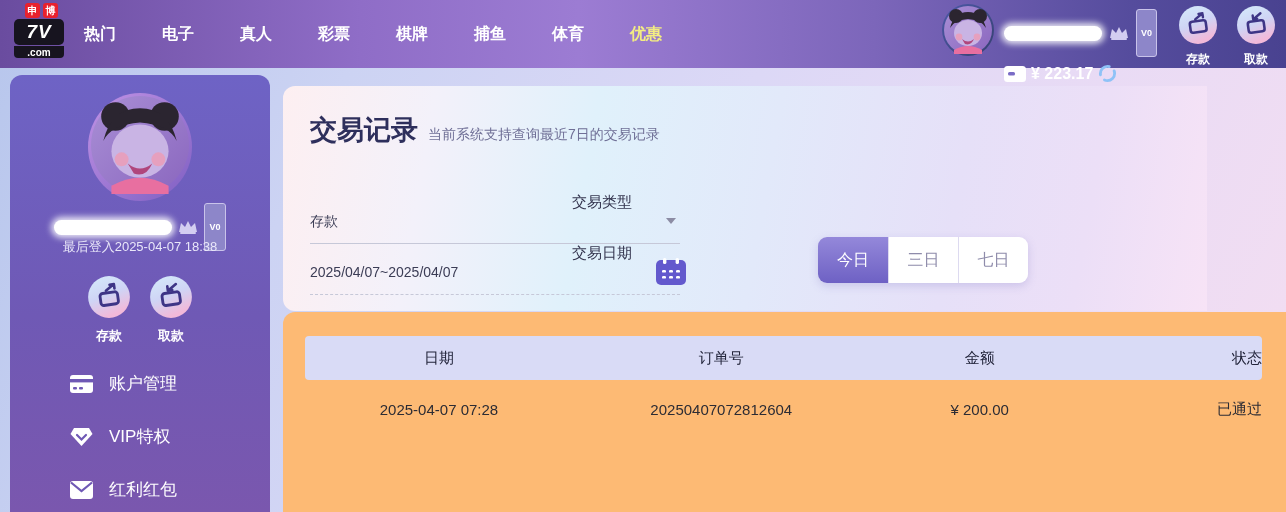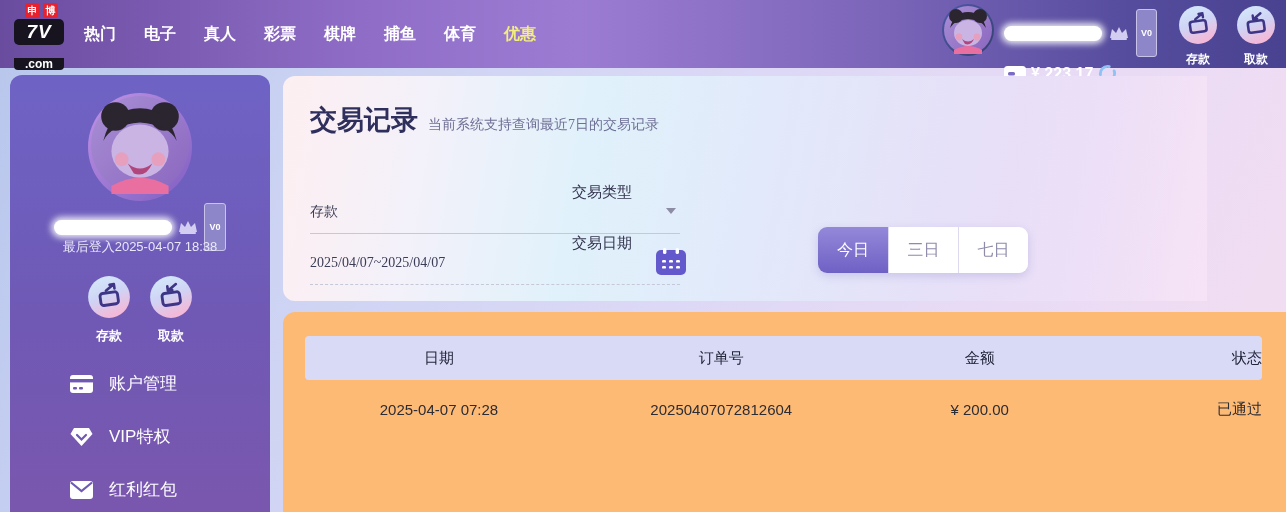--- a/index.html
+++ b/index.html
@@ -11,23 +11,23 @@
   
   .topbar { position:absolute; left:0; top:0; width:1286px; height:68px;
     background:linear-gradient(90deg,#6a4c9f 0%,#8f6dc7 28%,#9c7cd3 45%,#7c66ba 68%,#554c9d 88%,#494290 100%); }
   .logo { position:absolute; left:14px; top:3px; width:58px; }
   .logo-badges { display:flex; gap:3px; margin-left:11px; }
   .logo-badge { width:15px; height:15px; background:#e8212d; border-radius:3px;
     color:#fff; font-size:10px; font-weight:bold; display:flex; align-items:center; justify-content:center; }
   .logo-7v { margin-top:1px; width:50px; height:26px; background:#17141f; border-radius:5px;
     color:#fff; font-size:19px; font-weight:bold; font-style:italic;
     display:flex; align-items:center; justify-content:center; letter-spacing:1px; }
-  .logo-com { width:50px; height:12px; background:#17141f; border-radius:0 0 4px 4px; margin-top:13px;
-    color:#fff; font-size:12px; font-weight:bold; display:flex; align-items:center; justify-content:center; }
-  .nav { position:absolute; left:84px; top:0; height:68px; display:flex; align-items:center; gap:28px; }
+  .logo-com { width:50px; height:12px; background:#17141f; border-radius:0 0 4px 4px; margin-top:1px;
+    color:#fff; font-size:10px; font-weight:bold; display:flex; align-items:center; justify-content:center; }
+  .nav { position:absolute; left:84px; top:0; height:68px; display:flex; align-items:center; gap:46px; }
   .nav-item { color:#ffffff; font-size:16px; font-weight:bold; cursor:pointer; white-space:nowrap; }
   .nav-item.active { color:#f3ec82; }
 
   .user-cluster { position:absolute; left:942px; top:4px; display:flex; }
   .avatar-ring { border-radius:50%; background:linear-gradient(135deg,#4c59a8,#35406f); padding:2px; }
   .avatar-sm { width:52px; height:52px; }
   .user-info { margin-left:10px; padding-top:5px; }
   .user-row1 { display:flex; align-items:center; gap:6px; }
   .redact-pill { background:#fff; border-radius:9px; height:15px; width:98px;
     box-shadow:0 0 6px 3px rgba(255,255,255,.85); }
@@ -51,23 +51,23 @@
   .sb-login { position:absolute; left:0; top:163px; width:260px; text-align:center;
     color:#e9e7f9; font-size:13px; }
   .sb-quick { position:absolute; left:0; top:200px; width:260px; display:flex; justify-content:center; gap:18px; }
   .sb-quick .circle-btn-wrap2 { text-align:center; cursor:pointer; }
   .sb-quick .circle-btn-label { font-size:13px; margin-top:4px; }
   .sb-menu { position:absolute; left:0; top:282px; width:260px; }
   .sb-menu-item { display:flex; align-items:center; gap:16px; padding:15px 0 15px 60px; cursor:pointer; }
   .sb-menu-label { color:#ffffff; font-size:17px; }
 
   
-  .filter-panel { position:absolute; left:283px; top:76px; width:924px; height:225px;
+  .filter-panel { position:absolute; left:283px; top:86px; width:924px; height:225px;
     border-radius:12px 0 0 12px;
-    background:linear-gradient(100deg,#fdeff1 0%,#f3f1fa 16%,#e0f1fb 33%,#e2e9fa 52%,#e6e0f8 72%,#ecdff7 86%,#f7e3f6 100%);font-family:Liberation Serif, serif; }
+    background:linear-gradient(100deg,#fdeff1 0%,#f3f1fa 16%,#e0f1fb 33%,#e2e9fa 52%,#e6e0f8 72%,#ecdff7 86%,#f7e3f6 100%); }
   .page-title-row { position:absolute; left:27px; top:26px; display:flex; align-items:baseline; gap:10px; }
   .page-title { font-size:27px; font-weight:bold; color:#2e2f5c; }
   .page-subtitle { font-size:14px; color:#6f6f96; }
   .filter-row { position:absolute; left:27px; display:flex; align-items:flex-end;flex-direction:column; }
   .filter-label { width:108px; font-size:15px; color:#33344e; }
   .filter-field { position:relative; width:370px; }
   .filter-value { font-size:14px; color:#3b3c55; }
   .field-underline { position:absolute; left:0; top:31px; width:370px; border-bottom:1px solid #c6c8d8; }
   .field-underline.dashed { border-bottom:1px dashed #c6c8d8; }
   .caret-down { position:absolute; right:4px; top:6px; width:0; height:0;

